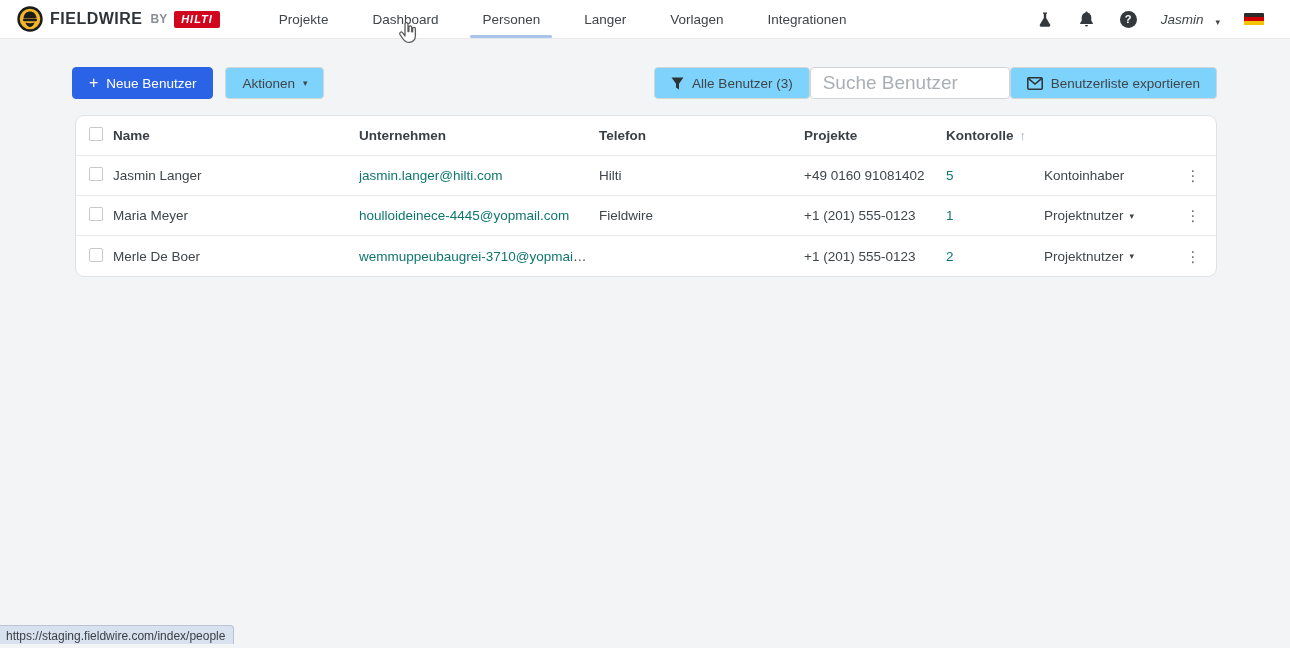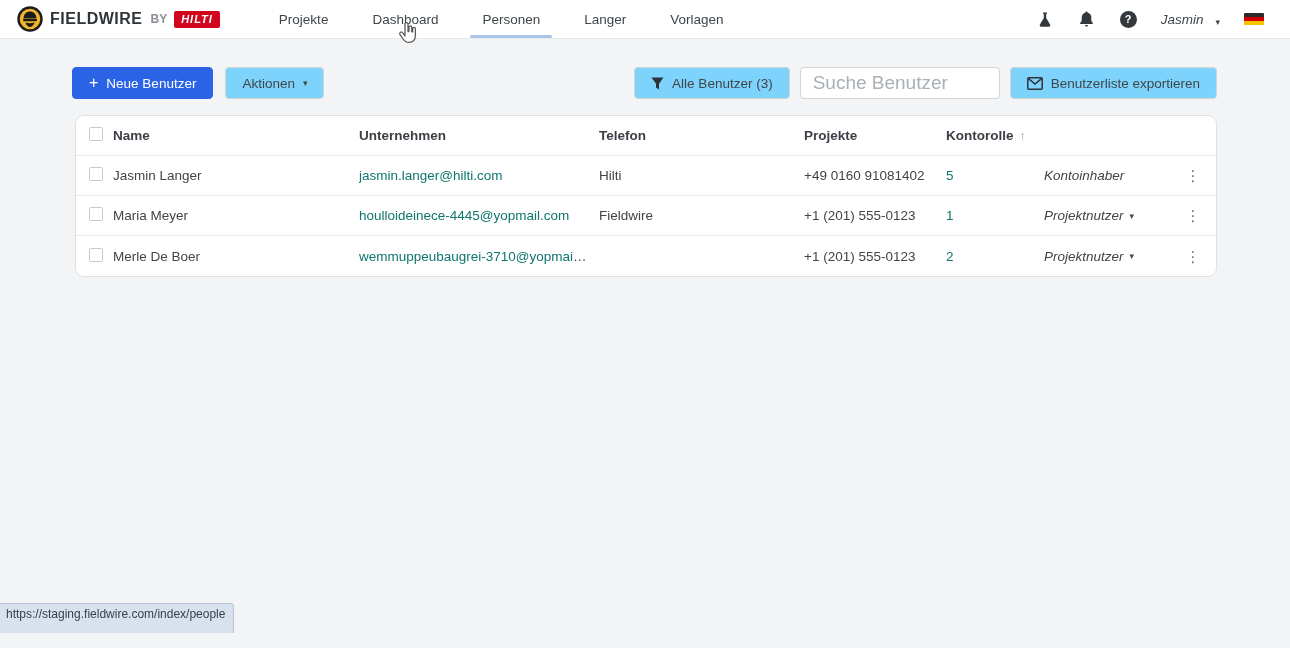--- a/index.html
+++ b/index.html
@@ -118,21 +118,21 @@
     cursor: pointer;
     white-space: nowrap;
   }
   .btn-primary {
     background: #2b63e6;
     border-color: #2b63e6;
     color: #ffffff;
   }
   .plus-glyph { font-size: 16px; line-height: 1; font-weight: normal; }
   .toolbar-left { display: flex; gap: 12px; }
-  .toolbar-right { margin-left: auto; display: flex; gap: 10px; align-items: center; }
+  .toolbar-right { margin-left: auto; display: flex; align-items: center; }
   .search-input {
     height: 32px;
     width: 200px;
     border: 1px solid #d3d6d9;
     border-radius: 4px;
     padding: 0 12px;
     font-size: 19px;
     font-family: "Liberation Sans", sans-serif;
     color: #3f4549;
     background: #ffffff;
@@ -161,42 +161,42 @@
   .checkbox {
     width: 14px; height: 14px;
     border: 1px solid #c6cacd;
     border-radius: 2px;
     background: #ffffff;
     display: inline-block;
     cursor: pointer;
   }
   .link { color: #0f766e; cursor: pointer; text-decoration: none; }
   .sort-arrow { color: #9aa0a6; margin-left: 6px; font-size: 13px; }
-  .role-cell { display: flex; align-items: center; gap: 6px; font-style: italic; }
+  .role-cell { display: flex; align-items: center; gap: 6px; }
   .role-caret { font-size: 9px; color: #3f4549; cursor: pointer; }
   .kebab {
     color: #70767c;
     font-size: 15px;
     letter-spacing: 0;
     cursor: pointer;
     text-align: center;
     line-height: 1;
   }
 
   
   .statusbar {
     position: absolute;
     left: 0;
-    bottom: 15px;
+    bottom: 4px;
     background: #d8e1ee;
     border: 1px solid #b9c4d4;
     border-left: none;
     border-bottom: none;
     border-top-right-radius: 4px;
-    padding: 3px 8px 12px 6px;
+    padding: 3px 8px 1px 6px;
     font-size: 12px;
     color: #3a3f44;
     white-space: nowrap;
   }
 
   
   .cursor {
     position: absolute;
     left: 396px;
     top: 21px;
@@ -233,20 +233,23 @@
     </div>
     <div class="nav-item active">
       <span>Personen</span>
       <span class="nav-underline"></span>
     </div>
     <div class="nav-item">
       <span>Langer</span>
     </div>
     <div class="nav-item">
       <span>Vorlagen</span>
+    </div>
+    <div class="nav-item">
+      <span>Integrationen</span>
     </div>
   </div>
 
   <div class="topbar-right">
     <span class="tb-icon">
       <svg width="16" height="17" viewBox="0 0 16 17">
         <path d="M6 1.5 h4 v1.2 h-0.8 v4.2 l3.9 6.6 c0.6 1 -0.1 2.2 -1.2 2.2 H4.1 c-1.1 0 -1.8 -1.2 -1.2 -2.2 l3.9 -6.6 V2.7 H6 Z" fill="#33383d"></path>
       </svg>
     </span>
     <span class="tb-icon">

